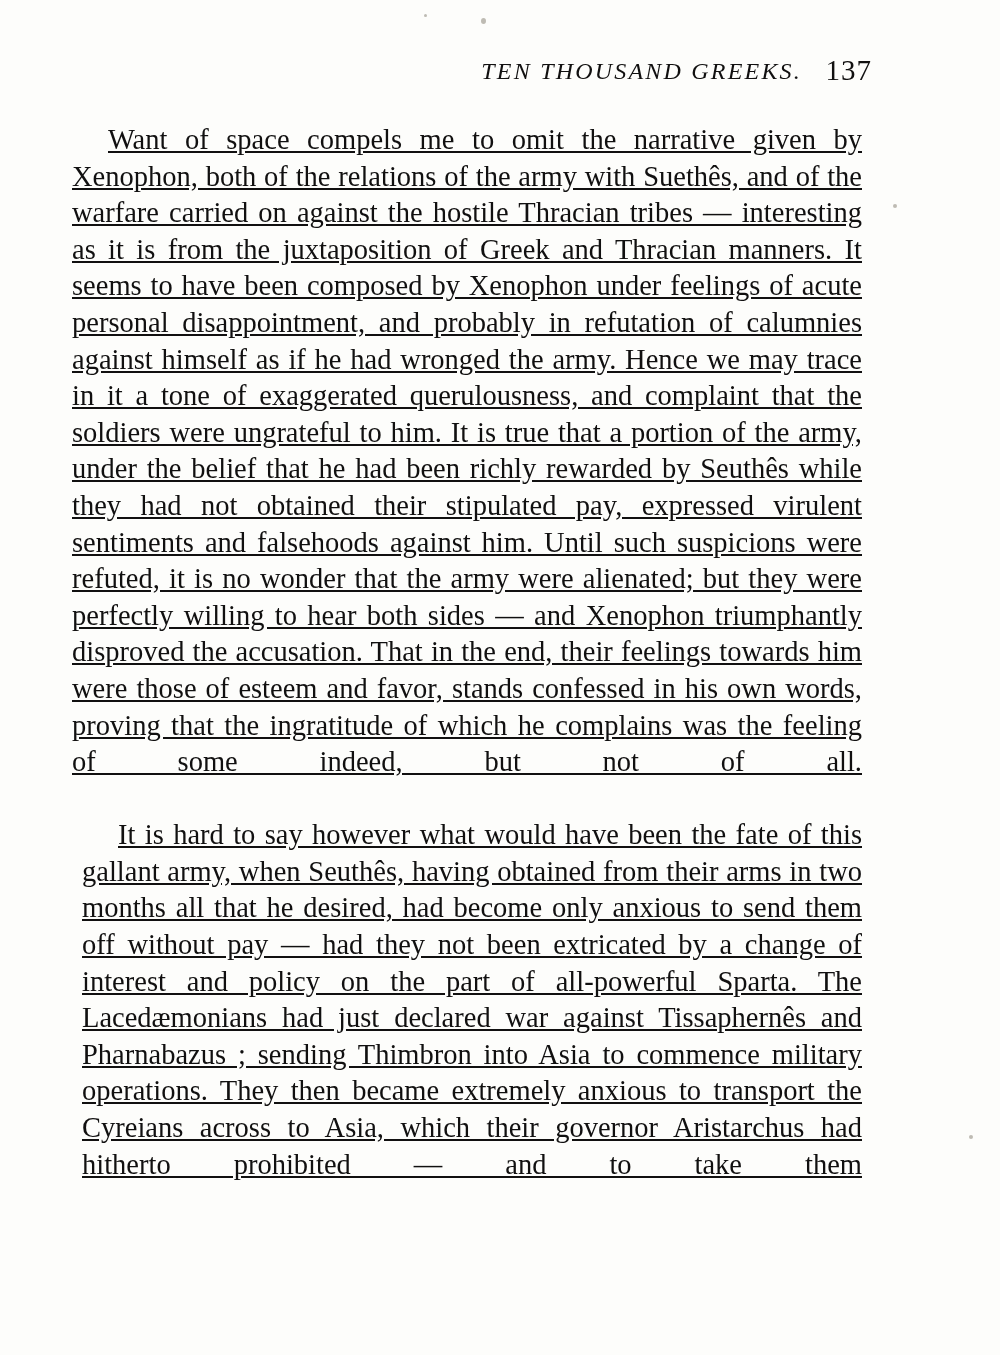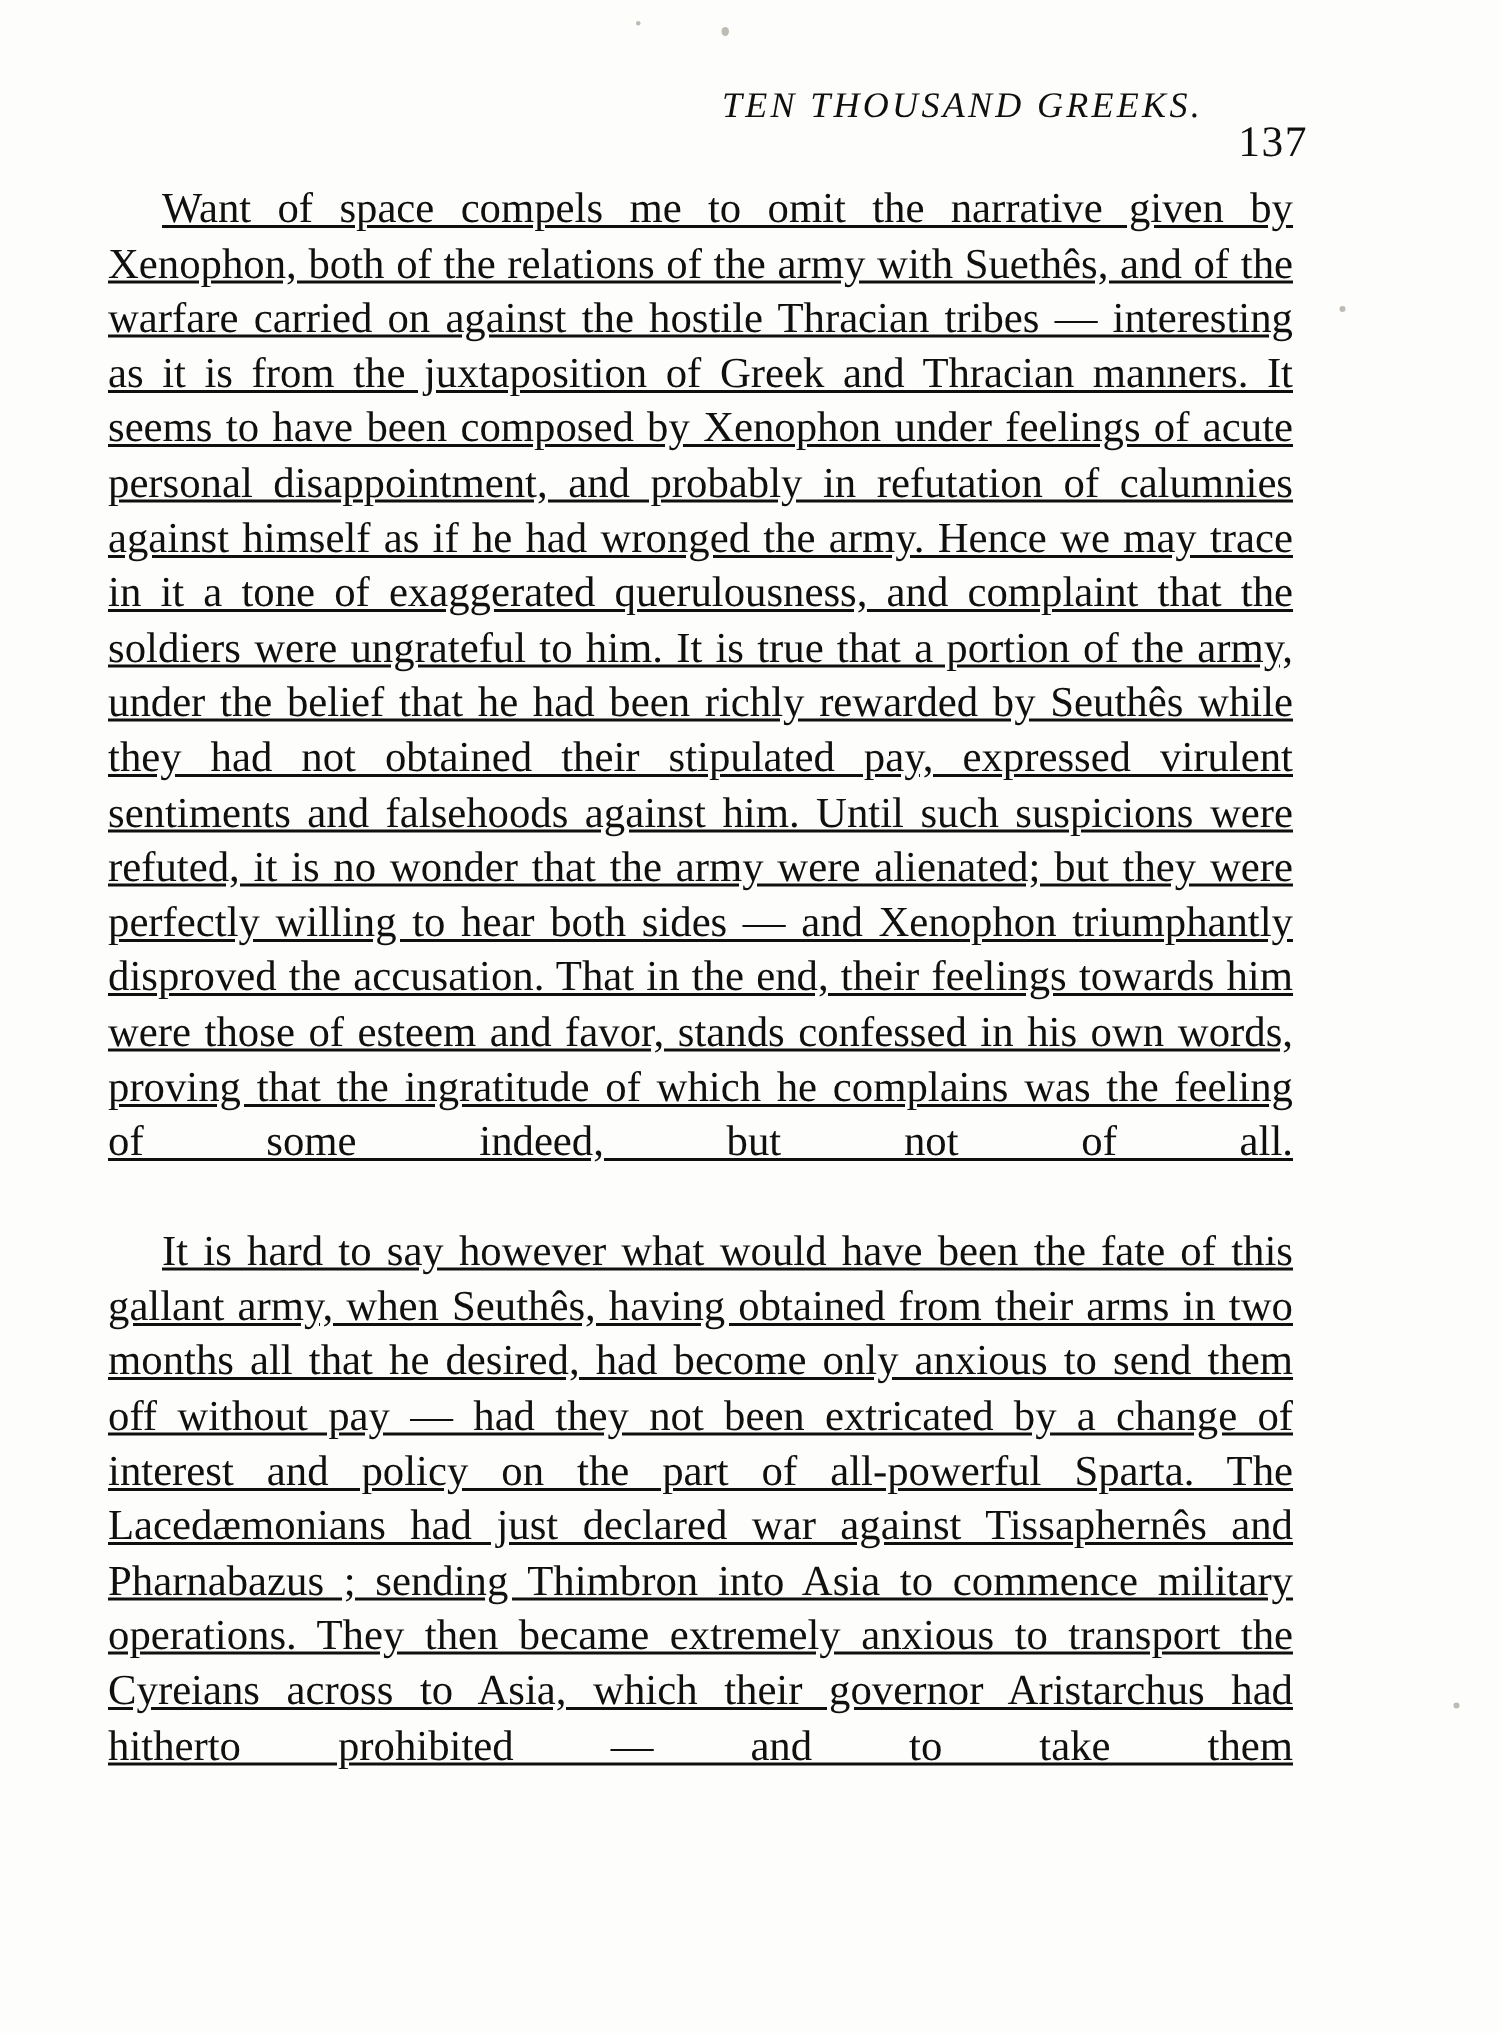--- a/index.html
+++ b/index.html
@@ -46,41 +46,41 @@
     font-size: 24px;
     letter-spacing: 2.2px;
     white-space: nowrap;
   }
   .folio {
     position: absolute;
     right: 0;
     top: -4px;
     font-size: 29px;
     letter-spacing: 1px;
-    margin-top: 25px;
   }
   .body-text {
     position: absolute;
     left: 72px;
     top: 122px;
     width: 790px;
   }
   p.para {
     margin: 0;
     font-size: 28.5px;
     line-height: 36.6px;
     text-align: justify;
     text-justify: inter-word;
     text-indent: 36px;
     hyphens: manual;
     word-spacing: 0.5px;
     text-decoration: underline;
   }
   p.para + p.para {
     margin-top: 0;
+    margin-left: 10px;
   }
   
   p.para::after {
     content: "";
     display: inline-block;
     width: 100%;
   }
 </style>
 </head>
 <body>

